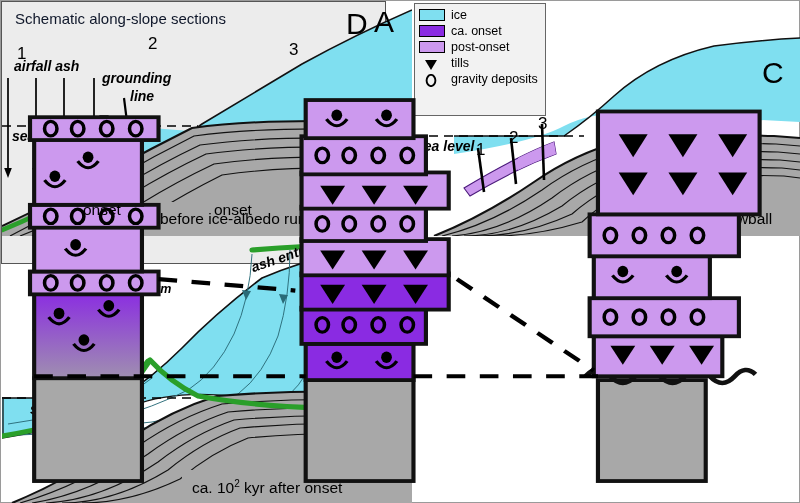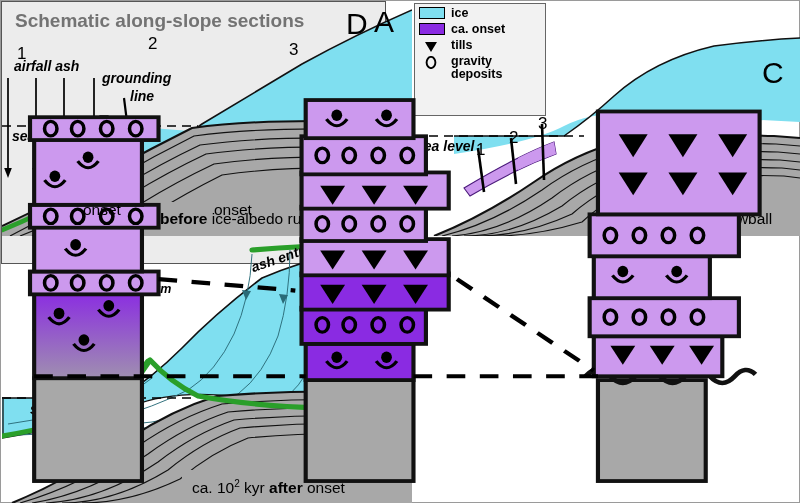--- a/index.html
+++ b/index.html
@@ -7,36 +7,36 @@
        font-family:"Liberation Sans", sans-serif;}
   #fig{position:relative;width:800px;height:503px;background:#ffffff;
        border:1px solid #9a9a9a;box-sizing:border-box;}
   .panel{position:absolute;overflow:hidden;}
   .svgfull{position:absolute;left:0;top:0;width:100%;height:100%;}
   .lbl{position:absolute;white-space:nowrap;}
   .panelletter{font-size:30px;font-weight:400;color:#000;
        font-family:"Liberation Sans", sans-serif;line-height:1;}
   .ital{font-style:italic;font-weight:700;font-size:14px;color:#000;}
   .capt{font-size:15.5px;color:#000;}
-  .capt b{font-weight:700;}
+  .capt b{font-weight:400;}
   .scalelbl{font-style:italic;font-weight:700;font-size:12.5px;color:#000;}
   .secnum{font-size:17px;color:#000;}
   
   #legend{position:absolute;left:413px;top:2px;width:132px;height:113px;
      background:#f2f2f2;border:1px solid #666;box-sizing:border-box;
      padding:3px 0 0 4px;}
-  .lgrow{display:flex;height:16px;margin-bottom:0px;font-weight:bold;}
+  .lgrow{display:flex;align-items:center;height:16px;margin-bottom:0px;}
   .lgsw{width:26px;height:12px;border:1.3px solid #000;box-sizing:border-box;
         margin-right:6px;flex:none;}
   .lgico{width:26px;height:13px;margin-right:6px;flex:none;}
   .lgtx{font-size:12.5px;color:#000;line-height:13px;}
   
   #panelD{left:413px;top:238px;width:385px;height:263px;
       background:#ececec;border:1.4px solid #555;box-sizing:border-box;}
-  #dtitle{position:absolute;left:14px;top:9px;font-size:19px;font-weight:700;color:#737373;}
+  #dtitle{position:absolute;left:14px;top:9px;font-size:15px;font-weight:400;color:#0f172a;}
   .colnum{position:absolute;font-size:17px;color:#000;}
   .onsetlbl{position:absolute;font-size:15.5px;color:#000;}
 </style>
 </head>
 <body>
 
 <div id="fig">
 
   <div class="panel" id="panelA" style="left:1px;top:1px;width:410px;height:234px;">
     <svg class="svgfull" viewBox="0 0 410 234" preserveAspectRatio="none">
@@ -200,20 +200,24 @@
   </div>
 
   <div id="legend">
     <div class="lgrow">
       <span class="lgsw" style="background:#7fdff0;"></span>
       <span class="lgtx">ice</span>
     </div>
     <div class="lgrow">
       <span class="lgsw" style="background:#8a2be2;"></span>
       <span class="lgtx">ca. onset</span>
+    </div>
+    <div class="lgrow">
+      <span class="lgsw" style="background:#cc99ee;"></span>
+      <span class="lgtx">post-onset</span>
     </div>
     <div class="lgrow">
       <span class="lgico">
         <svg viewBox="0 0 26 13" width="26" height="13">
             <polygon points="6,2 18,2 12,12" fill="#000"></polygon>
           </svg>
       </span>
       <span class="lgtx">tills</span>
     </div>
     <div class="lgrow">

